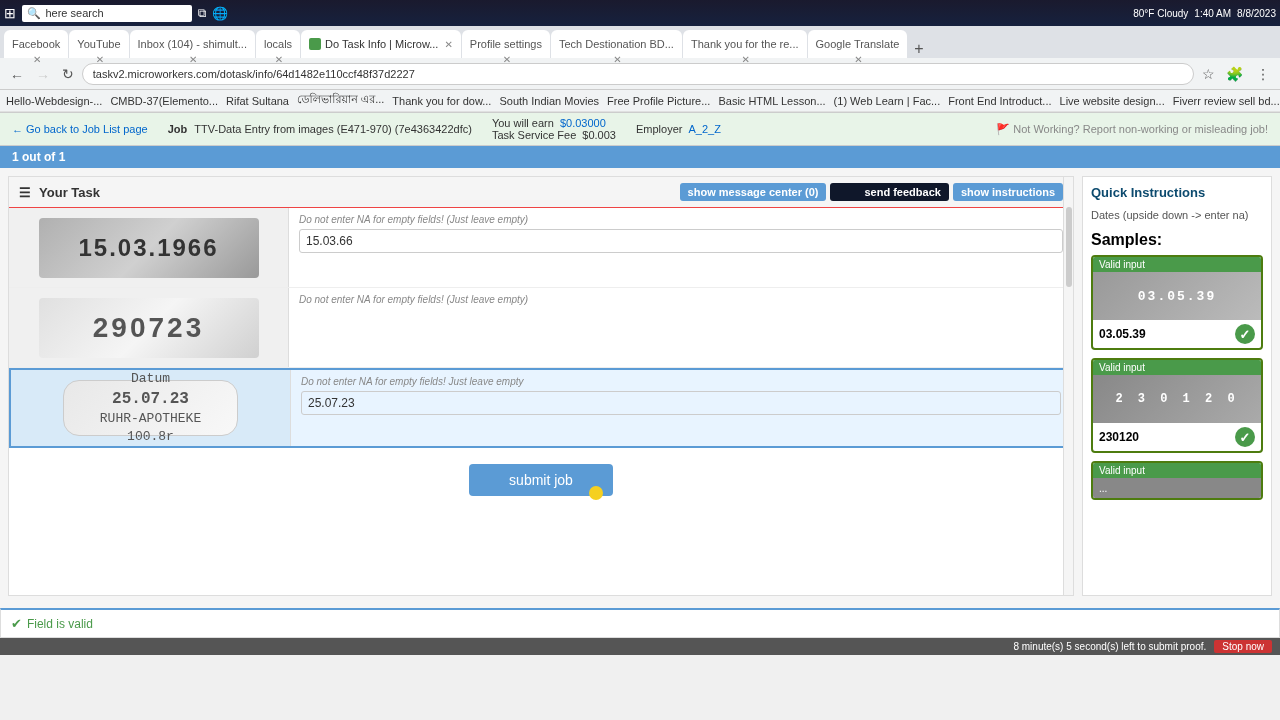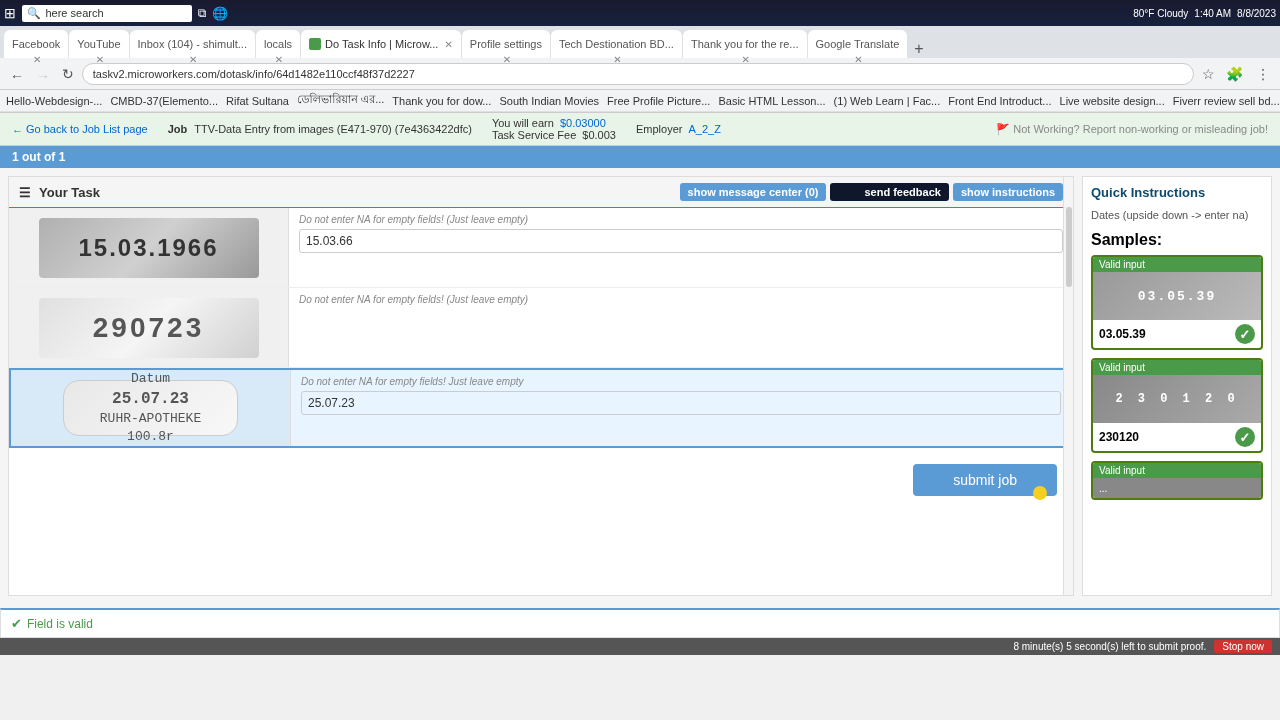--- a/index.html
+++ b/index.html
@@ -269,21 +269,21 @@
       border: 1px solid #ccc;
       border-radius: 3px;
       padding: 4px 6px;
       font-size: 12px;
       color: #333;
     }
 
     
     .submit-area {
       display: flex;
-      justify-content: flex-end;
+      justify-content: center;
       padding: 16px;
     }
     .submit-btn {
       background: #5b9bd5;
       color: white;
       border: none;
       border-radius: 4px;
       padding: 8px 40px;
       font-size: 14px;
       cursor: pointer;

